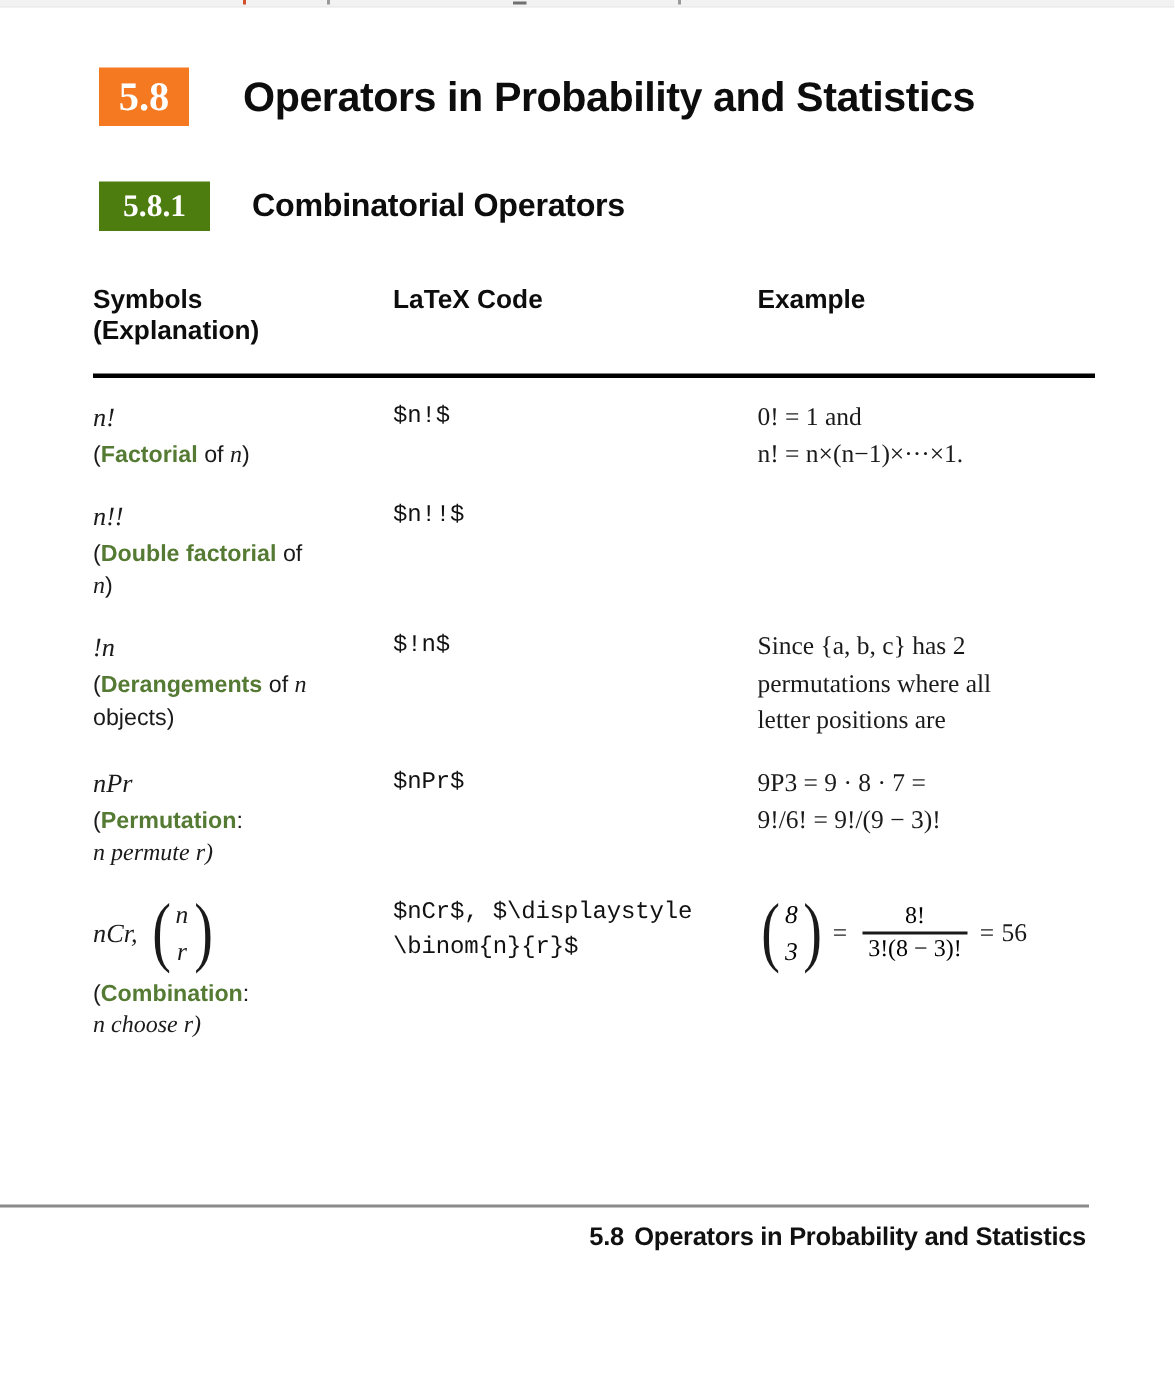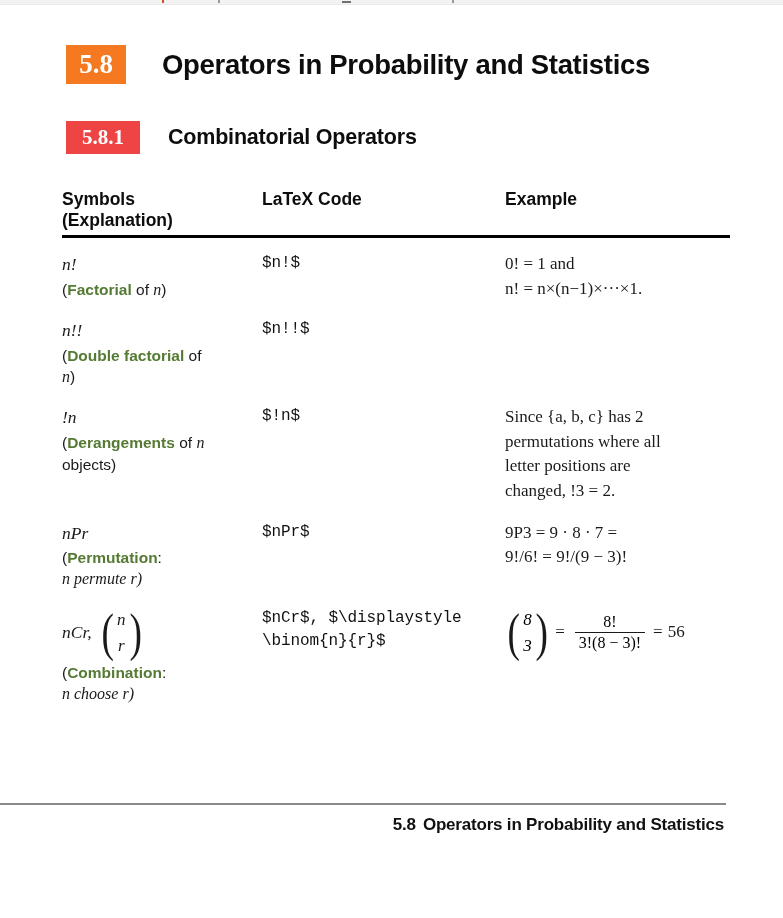--- a/index.html
+++ b/index.html
@@ -65,42 +65,42 @@
   }
 
   .sub-head {
     position: absolute;
     left: 66px; top: 116px;
     display: flex; align-items: center;
   }
   .badge-minor {
     width: 74px; height: 33px;
     font-size: 21px;
-    background: #ef4444;
+    background: #4d7c0f;
   }
   .sub-title {
     margin-left: 28px;
     font-size: 21.5px;
     font-weight: bold;
     color: #0d0d0d;
     letter-spacing: -0.2px;
     white-space: nowrap;
   }
 
   
   .tbl {
     position: absolute;
     left: 62px; top: 184px;
     width: 668px;
   }
   .rule-thick { height: 3px; background: #000000; width: 668px; }
 
   .row { position: relative; display: flex; }
   .thead .cell { font-weight: bold; font-size: 17.5px; color: #0d0d0d; }
-  .thead { padding-bottom: 4px; }
+  .thead { padding-bottom: 18px; }
 
   .c-sym  { width: 200px; }
   .c-code { width: 243px; }
   .c-ex   { width: 225px; }
 
   .thead .c-sym  { width: 200px; }
   .thead .c-code { width: 243px; }
 
   .tbody { padding-top: 14px; }
   .tbody .row { margin-bottom: 17px; }
@@ -257,21 +257,20 @@
           <div class="math"><i>!n</i></div>
           <div class="expl"><span>(</span><span class="term">Derangements</span><span> of </span><span class="mi">n</span><br><span>objects)</span></div>
         </div>
         <div class="c-code">
           <div class="code">$!n$</div>
         </div>
         <div class="c-ex">
           <div class="ex txt">Since {a, b, c} has 2</div>
           <div class="ex txt">permutations where all</div>
           <div class="ex txt">letter positions are</div>
-          <div class="ex txt">changed, !3 = 2.</div>
         </div>
       </div>
 
       <div class="row">
         <div class="c-sym">
           <div class="math"><i>nPr</i></div>
           <div class="expl"><span>(</span><span class="term">Permutation</span><span>:</span><br><span class="mi">n</span><span class="mi"> permute r)</span></div>
         </div>
         <div class="c-code">
           <div class="code">$nPr$</div>

